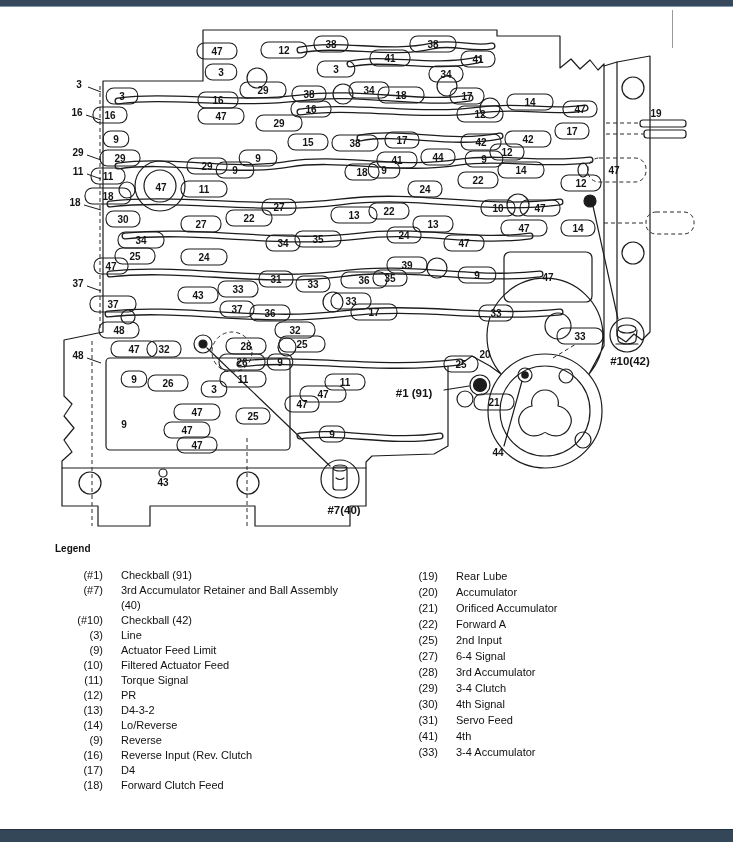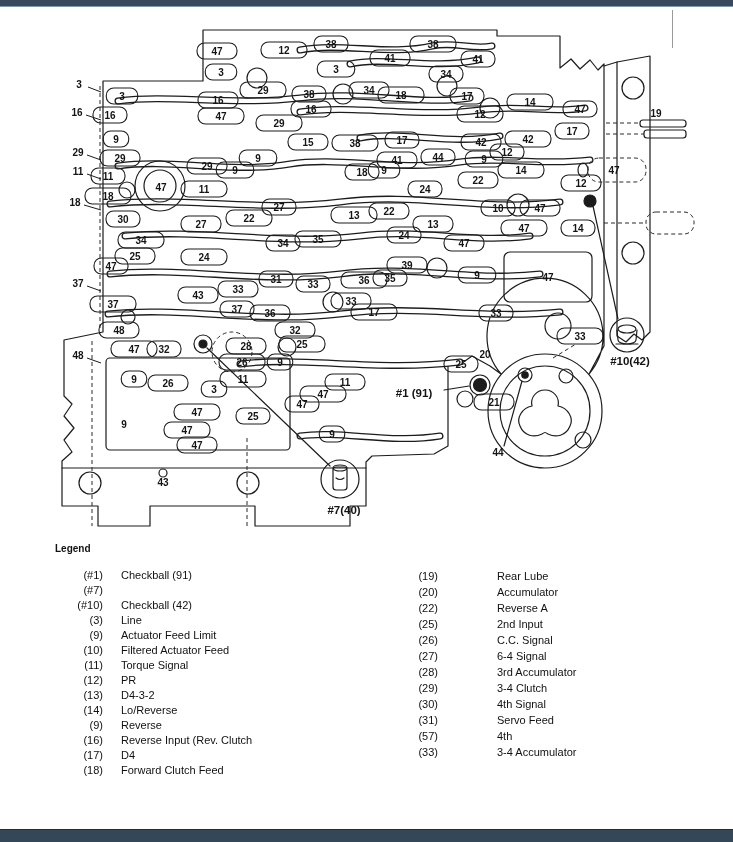--- a/index.html
+++ b/index.html
@@ -11,21 +11,21 @@
   svg{position:absolute;left:0;top:6px;}
   svg text{font-family:"Liberation Sans", sans-serif;font-weight:bold;font-size:10px;fill:#141414;}
   svg text.callout{font-size:11.5px;font-weight:bold;}
   .legend{position:absolute;left:55px;top:543px;width:650px;}
   .legend-title{font-size:10px;font-weight:bold;margin:0 0 14px 0;}
   .legend-cols{position:relative;}
   .col{position:absolute;top:0;}
   .col-left{left:0;width:300px;}
   .col-right{left:335px;width:300px;}
   .legend-row{display:flex;font-size:11px;line-height:15px;}
-  .col-right .legend-row{line-height:16px;gap:41px;}
+  .col-right .legend-row{line-height:16px;}
   .legend-num{width:48px;text-align:right;flex:0 0 48px;white-space:nowrap;}
   .legend-label{margin-left:18px;max-width:232px;}
 </style>
 </head>
 <body>
 
 <div class="page">
   <div class="top-bar"></div>
   <div class="scan-line"></div>
 
@@ -391,20 +391,21 @@
   <div class="legend">
     <p class="legend-title">Legend</p>
     <div class="legend-cols">
       <div class="col col-left" id="legend-left">
           <div class="legend-row">
             <div class="legend-num">(#1)</div>
             <div class="legend-label">Checkball (91)</div>
           </div>
           <div class="legend-row">
             <div class="legend-num">(#7)</div>
+            <div class="legend-label">3rd Accumulator Retainer and Ball Assembly (40)</div>
           </div>
           <div class="legend-row">
             <div class="legend-num">(#10)</div>
             <div class="legend-label">Checkball (42)</div>
           </div>
           <div class="legend-row">
             <div class="legend-num">(3)</div>
             <div class="legend-label">Line</div>
           </div>
           <div class="legend-row">
@@ -451,53 +452,53 @@
       <div class="col col-right" id="legend-right">
           <div class="legend-row">
             <div class="legend-num">(19)</div>
             <div class="legend-label">Rear Lube</div>
           </div>
           <div class="legend-row">
             <div class="legend-num">(20)</div>
             <div class="legend-label">Accumulator</div>
           </div>
           <div class="legend-row">
+            <div class="legend-num">(21)</div>
+            <div class="legend-label">Orificed Accumulator</div>
+          </div>
+          <div class="legend-row">
             <div class="legend-num">(22)</div>
-            <div class="legend-label">Reverse A</div>
+            <div class="legend-label">Forward A</div>
           </div>
           <div class="legend-row">
             <div class="legend-num">(25)</div>
             <div class="legend-label">2nd Input</div>
           </div>
           <div class="legend-row">
-            <div class="legend-num">(26)</div>
-            <div class="legend-label">C.C. Signal</div>
-          </div>
-          <div class="legend-row">
             <div class="legend-num">(27)</div>
             <div class="legend-label">6-4 Signal</div>
           </div>
           <div class="legend-row">
             <div class="legend-num">(28)</div>
             <div class="legend-label">3rd Accumulator</div>
           </div>
           <div class="legend-row">
             <div class="legend-num">(29)</div>
             <div class="legend-label">3-4 Clutch</div>
           </div>
           <div class="legend-row">
             <div class="legend-num">(30)</div>
             <div class="legend-label">4th Signal</div>
           </div>
           <div class="legend-row">
             <div class="legend-num">(31)</div>
             <div class="legend-label">Servo Feed</div>
           </div>
           <div class="legend-row">
-            <div class="legend-num">(57)</div>
+            <div class="legend-num">(41)</div>
             <div class="legend-label">4th</div>
           </div>
           <div class="legend-row">
             <div class="legend-num">(33)</div>
             <div class="legend-label">3-4 Accumulator</div>
           </div>
         </div>
     </div>
   </div>
 

